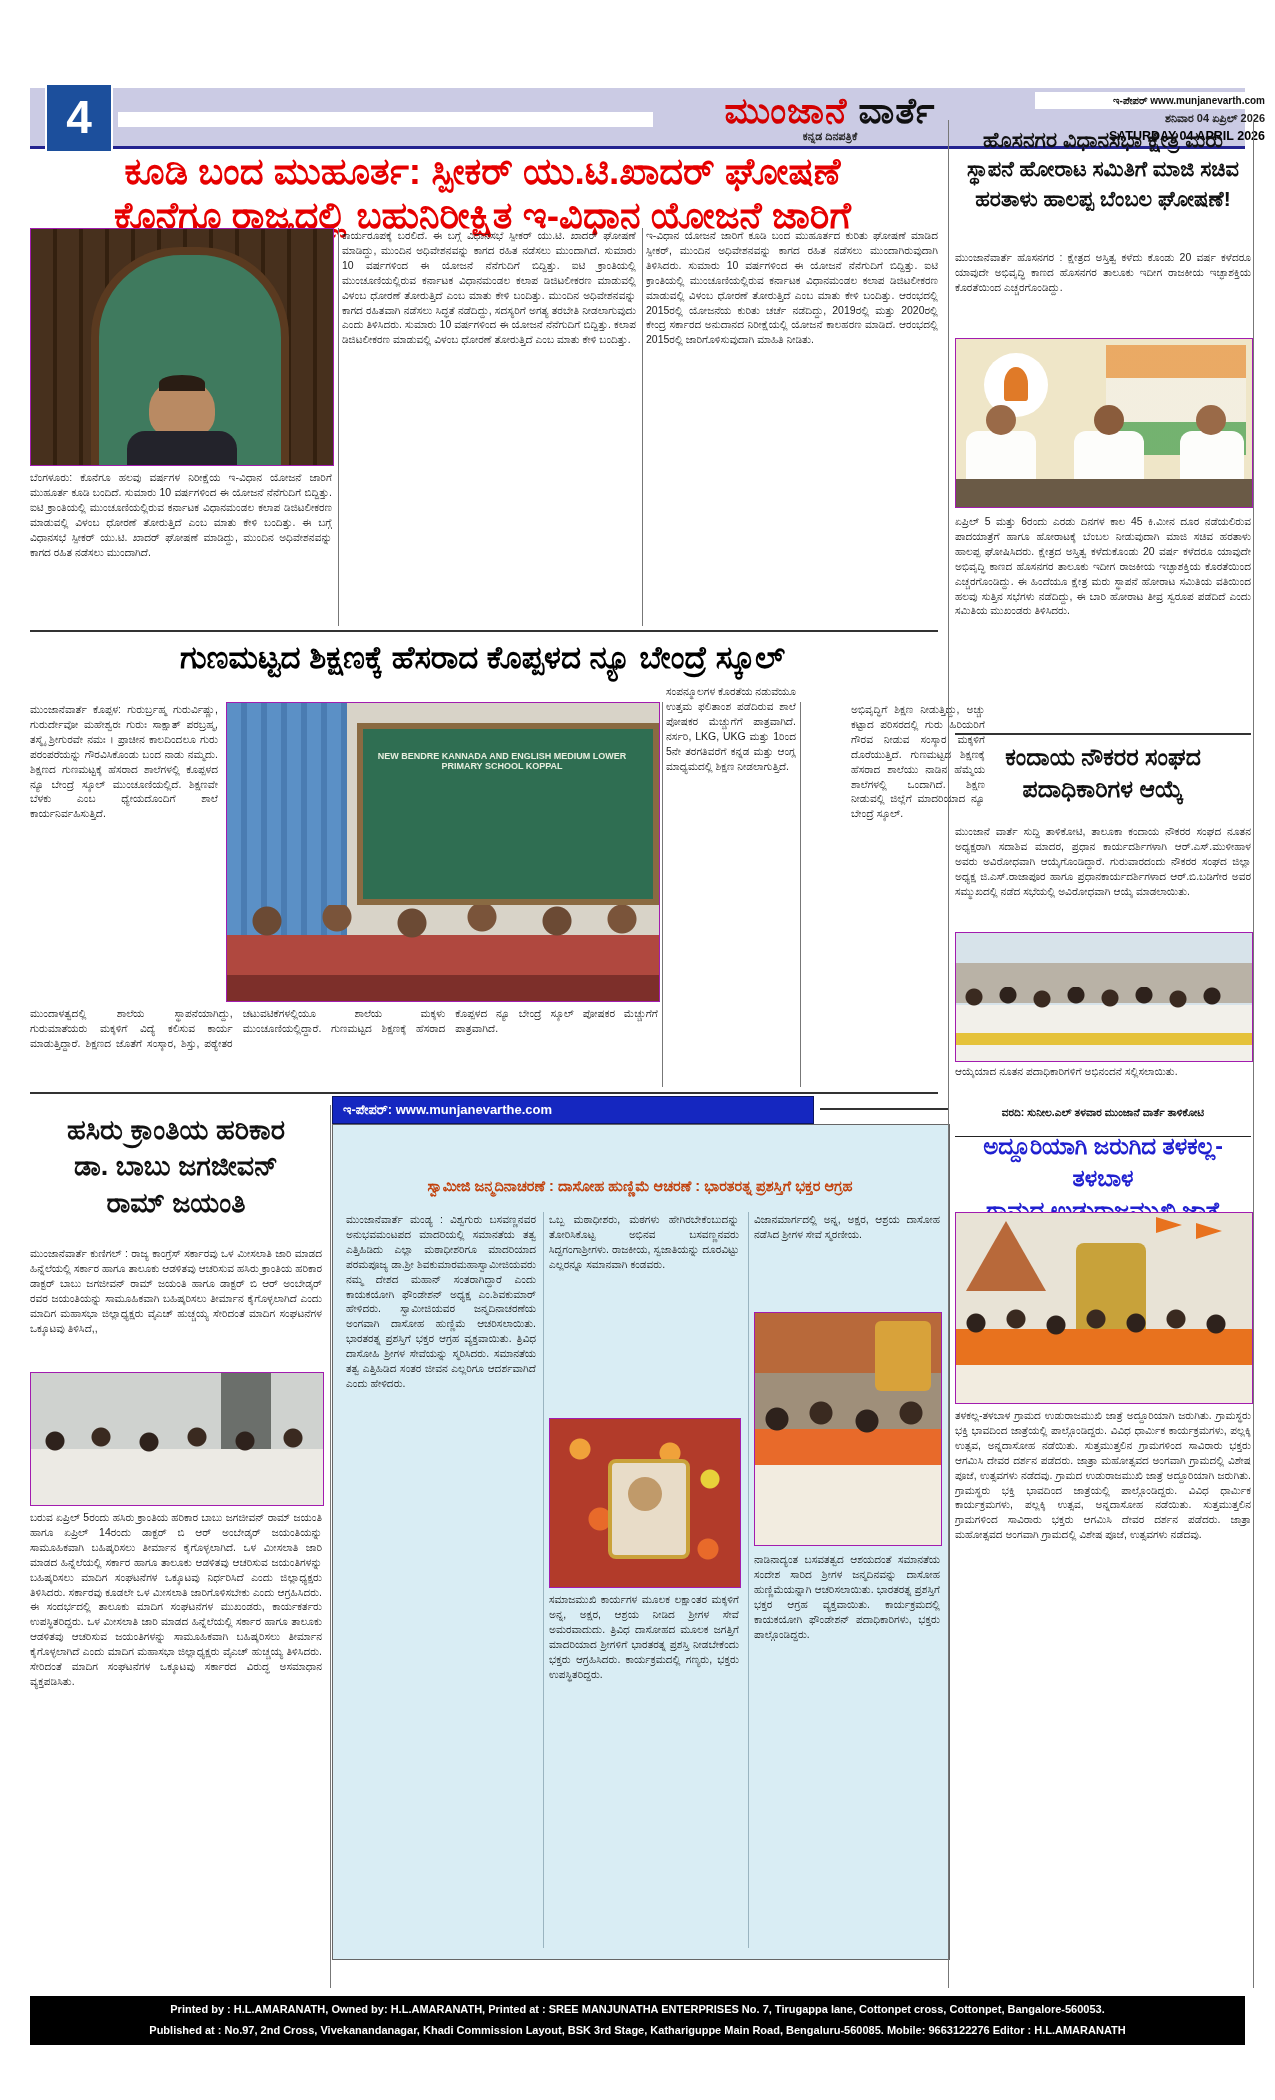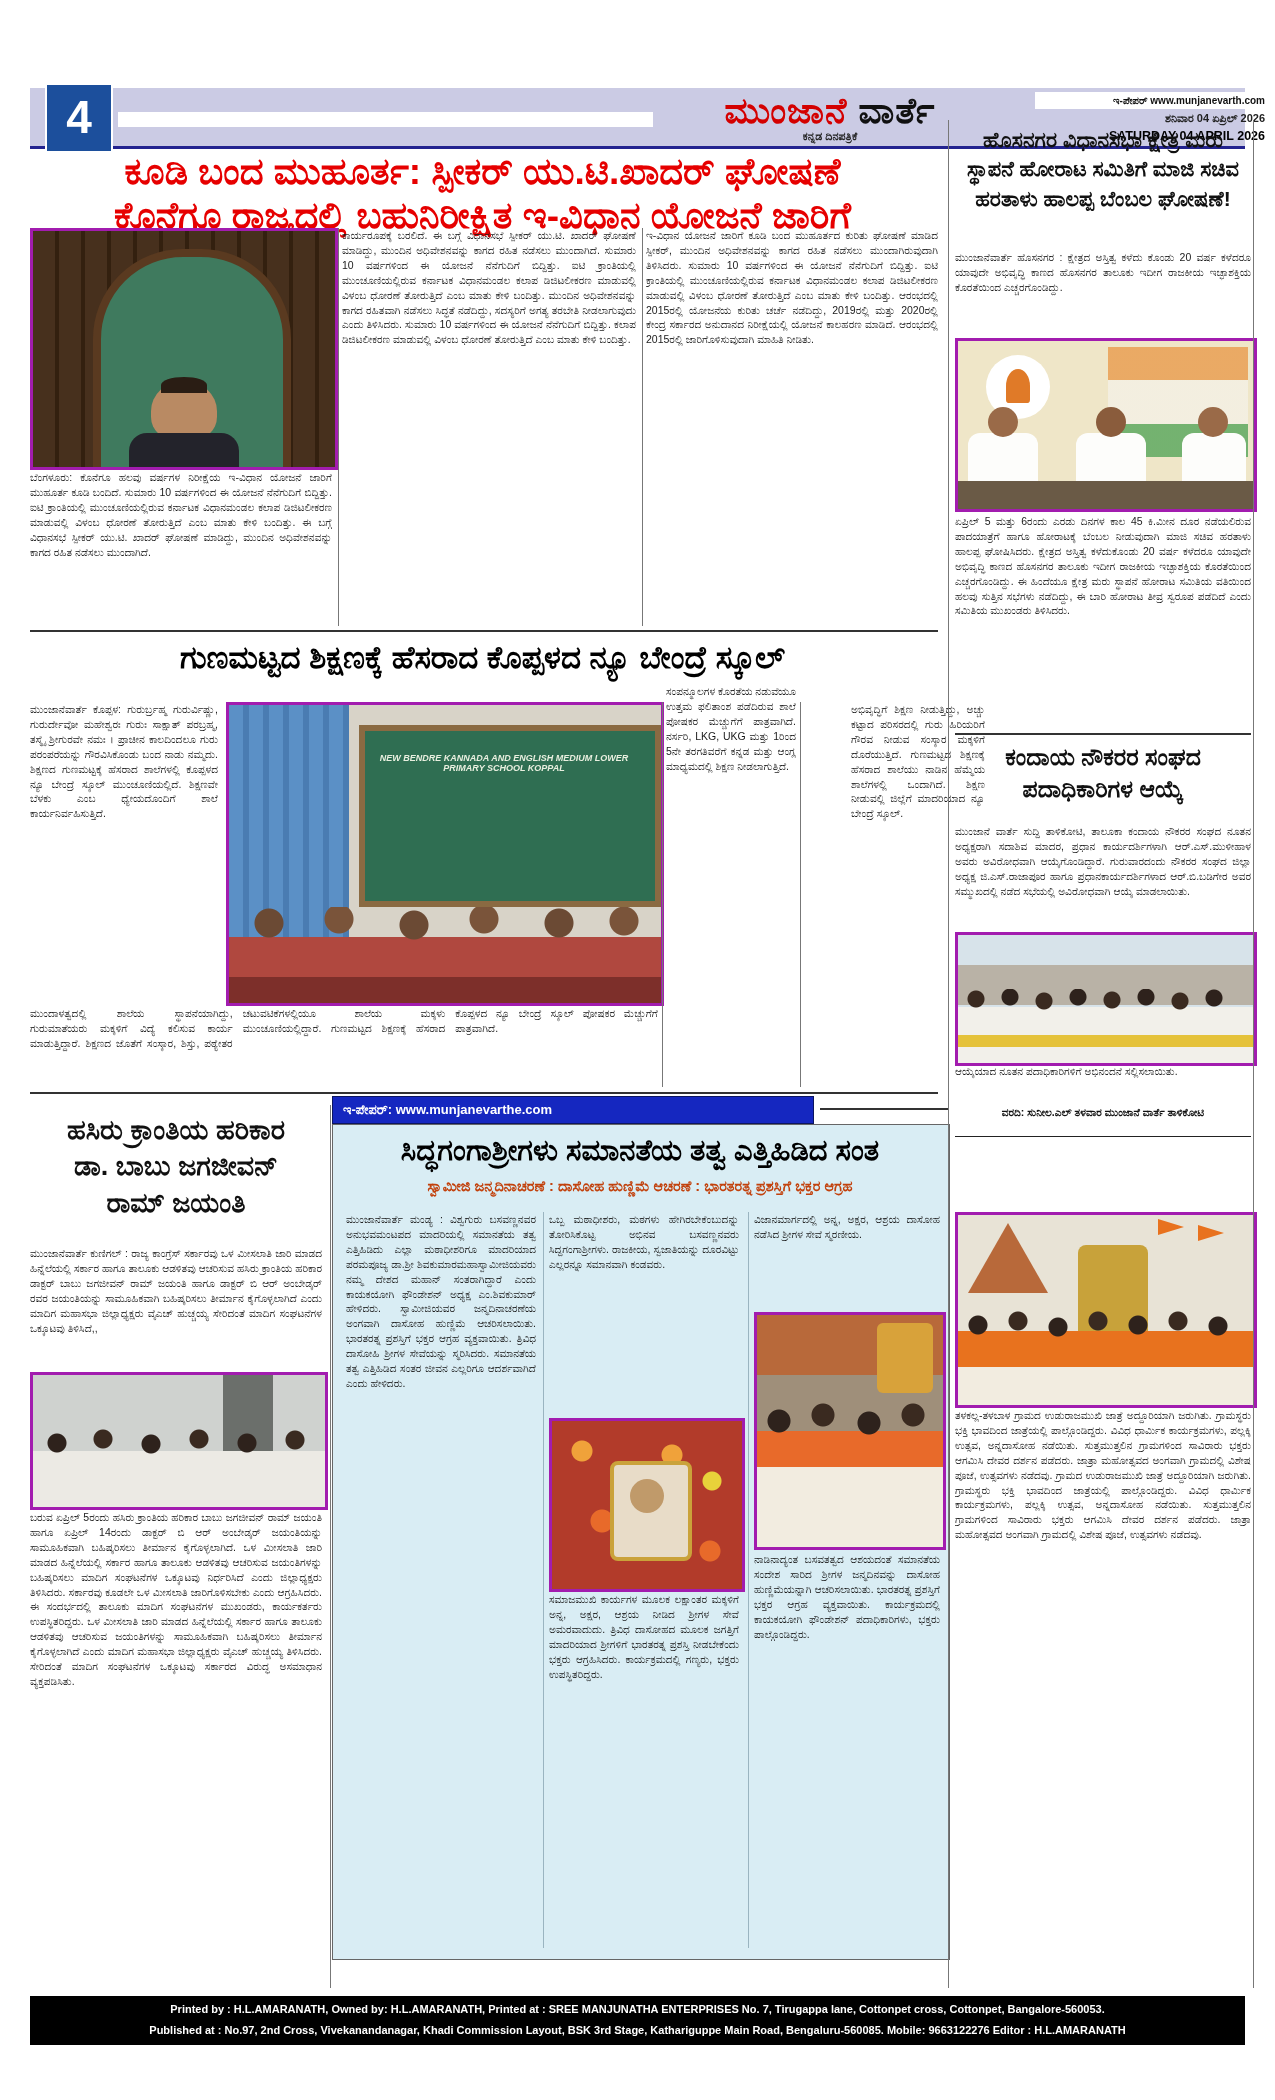--- a/index.html
+++ b/index.html
@@ -2,21 +2,21 @@
 <html><head>
 <meta charset="utf-8">
 <style>
   html,body{margin:0;padding:0;background:#888;}
   #page{position:relative;width:1275px;height:2100px;background:#fff;margin:0 auto;
         font-family:"Liberation Sans","DejaVu Sans",sans-serif;color:#111;overflow:hidden;}
   .abs{position:absolute;}
   .body-text{font-size:10.5px;line-height:1.42;text-align:justify;color:#1a1a1a;overflow:hidden;}
   .vrule{position:absolute;width:1px;background:#777;}
   .hrule{position:absolute;height:2px;background:#333;}
-  .photo{position:absolute;overflow:hidden;border:3px solid #a21caf;font-style:italic;}
+  .photo{position:absolute;overflow:hidden;border:1px solid #a21caf;}
   .ph-layer{position:absolute;}
   
   .mast-strip{left:30px;top:88px;width:1215px;height:58px;background:#cbcbe4;border-bottom:3px solid #23238f;}
   .mast-whitebar{left:118px;top:112px;width:535px;height:15px;background:#fff;}
   .pageno{left:45px;top:83px;width:64px;height:66px;background:#1c4f9c;border:2px solid #fff;
           color:#fff;font-size:46px;font-weight:bold;text-align:center;line-height:64px;}
   .mast-title{left:580px;top:90px;width:500px;text-align:center;font-size:36px;font-weight:bold;letter-spacing:1px;}
   .mast-title .red{color:#d40000;}
   .mast-title .blk{color:#111;}
   .mast-tag{left:580px;top:130px;width:500px;text-align:center;font-size:11px;font-weight:bold;color:#222;}
@@ -179,21 +179,20 @@
       radial-gradient(circle at 166px 10px,#3a2a20 9px,transparent 10px),
       radial-gradient(circle at 214px 14px,#2e221c 9px,transparent 10px),
       radial-gradient(circle at 262px 11px,#3a2a20 9px,transparent 10px),
       linear-gradient(transparent 22px,#eceae4 22px);"></div>
   </div>
   <div class="abs body-text jag-body">ಬರುವ ಏಪ್ರಿಲ್ 5ರಂದು ಹಸಿರು ಕ್ರಾಂತಿಯ ಹರಿಕಾರ ಬಾಬು ಜಗಜೀವನ್ ರಾಮ್ ಜಯಂತಿ ಹಾಗೂ ಏಪ್ರಿಲ್ 14ರಂದು ಡಾಕ್ಟರ್ ಬಿ ಆರ್ ಅಂಬೇಡ್ಕರ್ ಜಯಂತಿಯನ್ನು ಸಾಮೂಹಿಕವಾಗಿ ಬಹಿಷ್ಕರಿಸಲು ತೀರ್ಮಾನ ಕೈಗೊಳ್ಳಲಾಗಿದೆ. ಒಳ ಮೀಸಲಾತಿ ಜಾರಿ ಮಾಡದ ಹಿನ್ನೆಲೆಯಲ್ಲಿ ಸರ್ಕಾರ ಹಾಗೂ ತಾಲೂಕು ಆಡಳಿತವು ಆಚರಿಸುವ ಜಯಂತಿಗಳನ್ನು ಬಹಿಷ್ಕರಿಸಲು ಮಾದಿಗ ಸಂಘಟನೆಗಳ ಒಕ್ಕೂಟವು ನಿರ್ಧರಿಸಿದೆ ಎಂದು ಜಿಲ್ಲಾಧ್ಯಕ್ಷರು ತಿಳಿಸಿದರು. ಸರ್ಕಾರವು ಕೂಡಲೇ ಒಳ ಮೀಸಲಾತಿ ಜಾರಿಗೊಳಿಸಬೇಕು ಎಂದು ಆಗ್ರಹಿಸಿದರು. ಈ ಸಂದರ್ಭದಲ್ಲಿ ತಾಲೂಕು ಮಾದಿಗ ಸಂಘಟನೆಗಳ ಮುಖಂಡರು, ಕಾರ್ಯಕರ್ತರು ಉಪಸ್ಥಿತರಿದ್ದರು. ಒಳ ಮೀಸಲಾತಿ ಜಾರಿ ಮಾಡದ ಹಿನ್ನೆಲೆಯಲ್ಲಿ ಸರ್ಕಾರ ಹಾಗೂ ತಾಲೂಕು ಆಡಳಿತವು ಆಚರಿಸುವ ಜಯಂತಿಗಳನ್ನು ಸಾಮೂಹಿಕವಾಗಿ ಬಹಿಷ್ಕರಿಸಲು ತೀರ್ಮಾನ ಕೈಗೊಳ್ಳಲಾಗಿದೆ ಎಂದು ಮಾದಿಗ ಮಹಾಸಭಾ ಜಿಲ್ಲಾಧ್ಯಕ್ಷರು ವೈಎಚ್ ಹುಚ್ಚಯ್ಯ ತಿಳಿಸಿದರು. ಸೇರಿದಂತೆ ಮಾದಿಗ ಸಂಘಟನೆಗಳ ಒಕ್ಕೂಟವು ಸರ್ಕಾರದ ವಿರುದ್ಧ ಅಸಮಾಧಾನ ವ್ಯಕ್ತಪಡಿಸಿತು.</div>
 
   <div class="abs banner">ಇ-ಪೇಪರ್: www.munjanevarthe.com</div>
   <div class="banner-rule"></div>
   <div class="abs sid-panel"></div>
-  <div class="abs sid-hl">ಸಿದ್ಧಗಂಗಾಶ್ರೀಗಳು ಸಮಾನತೆಯ ತತ್ವ ಎತ್ತಿಹಿಡಿದ ಸಂತ</div>
   <div class="abs sid-sub">ಸ್ವಾಮೀಜಿ ಜನ್ಮದಿನಾಚರಣೆ : ದಾಸೋಹ ಹುಣ್ಣಿಮೆ ಆಚರಣೆ : ಭಾರತರತ್ನ ಪ್ರಶಸ್ತಿಗೆ ಭಕ್ತರ ಆಗ್ರಹ</div>
   <div class="abs body-text sid-c1">ಮುಂಜಾನೆವಾರ್ತೆ ಮಂಡ್ಯ : ವಿಶ್ವಗುರು ಬಸವಣ್ಣನವರ ಅನುಭವಮಂಟಪದ ಮಾದರಿಯಲ್ಲಿ ಸಮಾನತೆಯ ತತ್ವ ಎತ್ತಿಹಿಡಿದು ಎಲ್ಲಾ ಮಠಾಧೀಶರಿಗೂ ಮಾದರಿಯಾದ ಪರಮಪೂಜ್ಯ ಡಾ.ಶ್ರೀ ಶಿವಕುಮಾರಮಹಾಸ್ವಾಮೀಜಿಯವರು ನಮ್ಮ ದೇಶದ ಮಹಾನ್ ಸಂತರಾಗಿದ್ದಾರೆ ಎಂದು ಕಾಯಕಯೋಗಿ ಫೌಂಡೇಶನ್ ಅಧ್ಯಕ್ಷ ಎಂ.ಶಿವಕುಮಾರ್ ಹೇಳಿದರು. ಸ್ವಾಮೀಜಿಯವರ ಜನ್ಮದಿನಾಚರಣೆಯ ಅಂಗವಾಗಿ ದಾಸೋಹ ಹುಣ್ಣಿಮೆ ಆಚರಿಸಲಾಯಿತು. ಭಾರತರತ್ನ ಪ್ರಶಸ್ತಿಗೆ ಭಕ್ತರ ಆಗ್ರಹ ವ್ಯಕ್ತವಾಯಿತು. ತ್ರಿವಿಧ ದಾಸೋಹಿ ಶ್ರೀಗಳ ಸೇವೆಯನ್ನು ಸ್ಮರಿಸಿದರು. ಸಮಾನತೆಯ ತತ್ವ ಎತ್ತಿಹಿಡಿದ ಸಂತರ ಜೀವನ ಎಲ್ಲರಿಗೂ ಆದರ್ಶವಾಗಿದೆ ಎಂದು ಹೇಳಿದರು.</div>
   <div class="abs body-text sid-c2a">ಒಬ್ಬ ಮಠಾಧೀಶರು, ಮಠಗಳು ಹೇಗಿರಬೇಕೆಂಬುದನ್ನು ತೋರಿಸಿಕೊಟ್ಟ ಅಭಿನವ ಬಸವಣ್ಣನವರು ಸಿದ್ದಗಂಗಾಶ್ರೀಗಳು. ರಾಜಕೀಯ, ಸ್ವಜಾತಿಯನ್ನು ದೂರವಿಟ್ಟು ಎಲ್ಲರನ್ನೂ ಸಮಾನವಾಗಿ ಕಂಡವರು.</div>
   <div class="photo" style="left:549px;top:1418px;width:190px;height:168px;background:#b23b2a;">
     <div class="ph-layer" style="left:0;top:0;width:100%;height:100%;background:
       radial-gradient(circle at 30px 30px,#f0a23a 10px,transparent 11px),
       radial-gradient(circle at 70px 52px,#e8d23a 9px,transparent 10px),
       radial-gradient(circle at 120px 34px,#f0a23a 10px,transparent 11px),
       radial-gradient(circle at 160px 60px,#e8d23a 9px,transparent 10px),
       radial-gradient(circle at 50px 100px,#e86a2a 11px,transparent 12px),
@@ -212,20 +211,24 @@
       radial-gradient(circle at 66px 18px,#3a2a20 11px,transparent 12px),
       radial-gradient(circle at 112px 26px,#2e221c 11px,transparent 12px),
       radial-gradient(circle at 156px 18px,#3a2a20 11px,transparent 12px),
       linear-gradient(transparent 34px,#e86a2a 34px 70px,#f2ece0 70px);"></div>
   </div>
   <div class="abs body-text sid-c3b">ನಾಡಿನಾದ್ಯಂತ ಬಸವತತ್ವದ ಆಶಯದಂತೆ ಸಮಾನತೆಯ ಸಂದೇಶ ಸಾರಿದ ಶ್ರೀಗಳ ಜನ್ಮದಿನವನ್ನು ದಾಸೋಹ ಹುಣ್ಣಿಮೆಯನ್ನಾಗಿ ಆಚರಿಸಲಾಯಿತು. ಭಾರತರತ್ನ ಪ್ರಶಸ್ತಿಗೆ ಭಕ್ತರ ಆಗ್ರಹ ವ್ಯಕ್ತವಾಯಿತು. ಕಾರ್ಯಕ್ರಮದಲ್ಲಿ ಕಾಯಕಯೋಗಿ ಫೌಂಡೇಶನ್ ಪದಾಧಿಕಾರಿಗಳು, ಭಕ್ತರು ಪಾಲ್ಗೊಂಡಿದ್ದರು.</div>
   <div class="vrule" style="left:543px;top:1212px;height:736px;background:#9ab4c0;"></div>
   <div class="vrule" style="left:748px;top:1212px;height:736px;background:#9ab4c0;"></div>
 
   <div class="abs jat-byline">ವರದಿ: ಸುನೀಲ.ಎಲ್ ತಳವಾರ ಮುಂಜಾನೆ ವಾರ್ತೆ ತಾಳಿಕೋಟಿ</div>
+  <div class="abs jat-hl">
+    <div>ಅದ್ದೂರಿಯಾಗಿ ಜರುಗಿದ ತಳಕಲ್ಲ-ತಳಬಾಳ</div>
+    <div>ಗ್ರಾಮದ ಉಡುರಾಜಮುಖಿ ಜಾತ್ರೆ</div>
+  </div>
   <div class="photo" style="left:955px;top:1212px;width:296px;height:190px;background:#e8e3d6;">
     <div class="ph-layer" style="left:10px;top:8px;width:80px;height:70px;background:#b8693a;clip-path:polygon(50% 0,100% 100%,0 100%);"></div>
     <div class="ph-layer" style="left:200px;top:4px;width:26px;height:40px;background:#e8721e;clip-path:polygon(0 0,100% 20%,0 40%);"></div>
     <div class="ph-layer" style="left:240px;top:10px;width:26px;height:40px;background:#e8721e;clip-path:polygon(0 0,100% 20%,0 40%);"></div>
     <div class="ph-layer" style="left:120px;top:30px;width:70px;height:90px;background:#c8a23a;border-radius:8px 8px 0 0;"></div>
     <div class="ph-layer" style="left:0;bottom:0;width:100%;height:96px;background:
       radial-gradient(circle at 20px 16px,#2e221c 9px,transparent 10px),
       radial-gradient(circle at 60px 12px,#3a2a20 9px,transparent 10px),
       radial-gradient(circle at 100px 18px,#2e221c 9px,transparent 10px),
       radial-gradient(circle at 140px 12px,#3a2a20 9px,transparent 10px),

